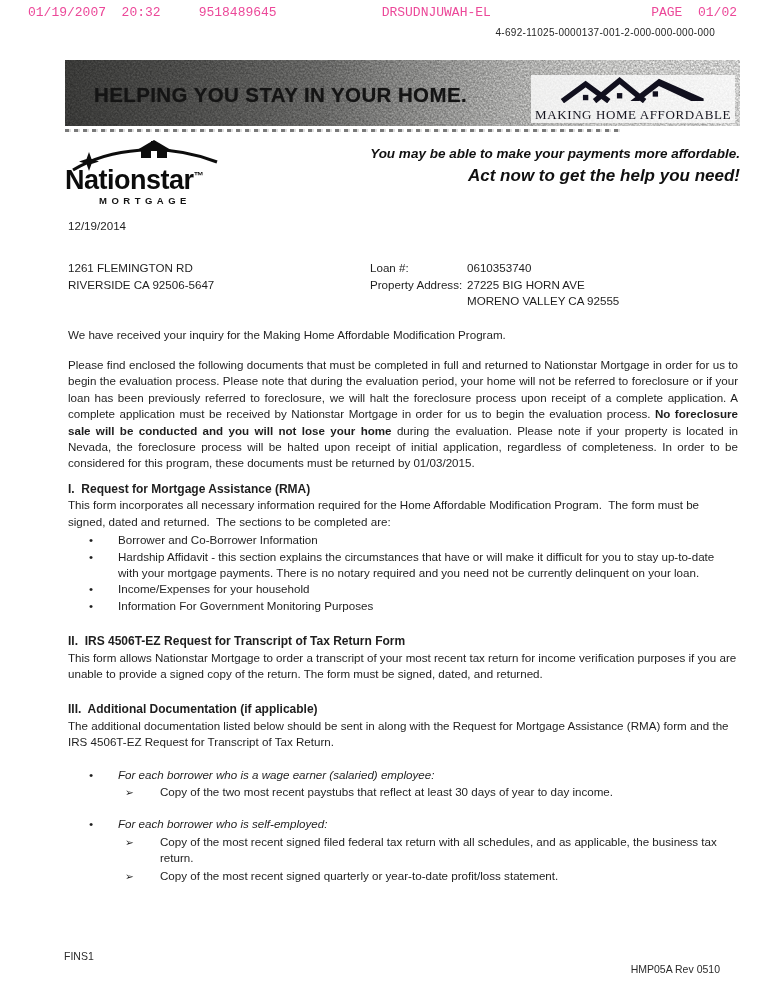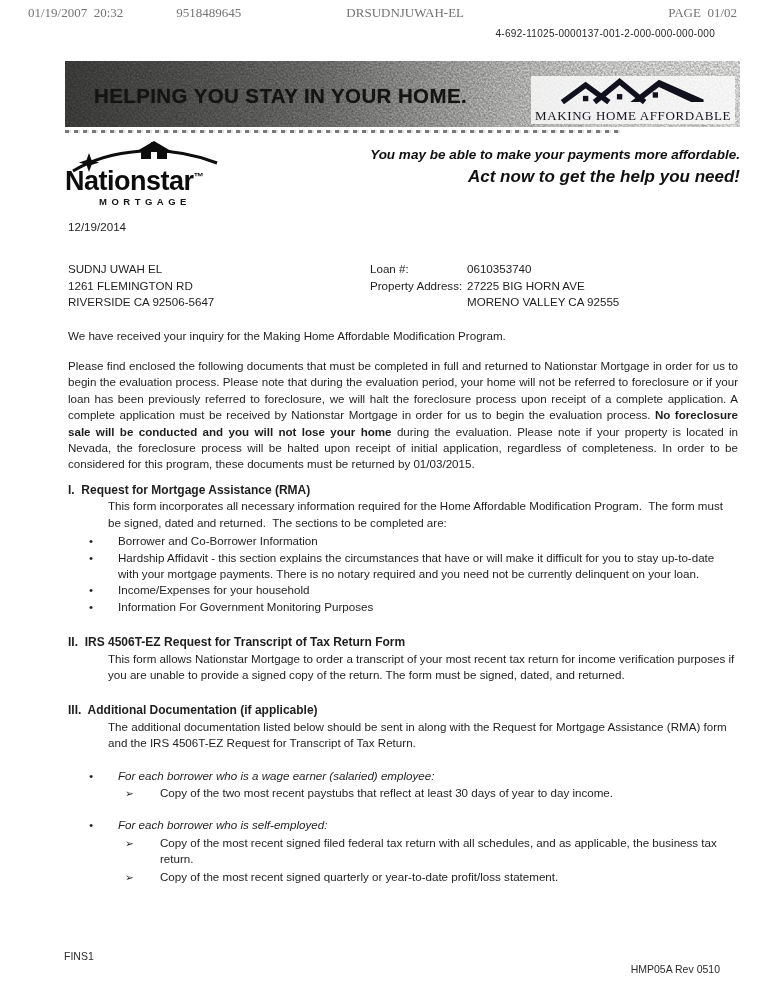--- a/index.html
+++ b/index.html
@@ -3,25 +3,25 @@
 <meta charset="utf-8">
 <style>
   html,body{margin:0;padding:0;}
   body{
     width:770px;height:1000px;position:relative;background:#ffffff;
     font-family:"Liberation Sans",sans-serif;color:#222;overflow:hidden;
   }
   
   .fax-header{
     display:flex;align-items:flex-start;padding-top:5px;
-    font-family:Liberation Serif, serif;font-size:13px;color:#737373;
+    font-family:Liberation Mono, monospace;font-size:13px;color:#ec4899;
   }
   .fax-header span{white-space:pre;}
   .fx-datetime{margin-left:28px;}
-  .fx-number{margin-left:53px;}
+  .fx-number{margin-left:38px;}
   .fx-terminal{margin-left:105px;}
   .fx-page{margin-left:auto;margin-right:33px;}
   .tracking{
     text-align:right;margin:7px 55px 0 6px;font-size:10px;color:#262626;letter-spacing:.3px;
   }
   
   .banner{
     position:relative;margin:22px 30px 0 65px;height:66px;
     background:linear-gradient(to right,#474745 0%,#5d5d5b 18%,#7e7e7c 38%,#a8a8a6 52%,#cfcfcd 66%,#ededeb 80%,#fbfbfa 100%);
     overflow:hidden;
@@ -56,21 +56,21 @@
   .date-line{margin-top:12px;}
   .addr-row{display:flex;margin-top:26px;}
   .recipient{flex:0 0 302px;}
   .loan-grid{display:grid;grid-template-columns:95px auto;column-gap:2px;align-content:start;}
   .salutation{margin-top:70px;}
   .intro{margin-top:17px;}
   .main-para{margin-top:14px;text-align:justify;}
   .main-para .bold{font-weight:bold;}
   .sec-heading{margin-top:9px;font-size:12px;font-weight:bold;white-space:pre-wrap;}
   .sec-heading.gap-lg{margin-top:19px;}
-  .sec-body{white-space:pre-wrap;margin-left:40px;}
+  .sec-body{white-space:pre-wrap;}
   ul.bullets{list-style:none;margin:2px 0 0;padding:0;}
   ul.bullets li{position:relative;padding-left:50px;}
   .bullet-marker{position:absolute;left:21px;top:0;}
   .doc-group{margin-top:16px;}
   .group-label{position:relative;padding-left:50px;font-style:italic;}
   .sub-item{position:relative;padding-left:92px;margin-top:1px;}
   .arrow-marker{position:absolute;left:57px;top:0;font-size:10.5px;}
   
   .footer-left{position:absolute;left:64px;bottom:38px;font-size:10.5px;color:#2c2c2c;}
   .footer-right{position:absolute;right:50px;bottom:25px;font-size:10.5px;color:#2c2c2c;}
@@ -126,21 +126,20 @@
     <div class="tagline-1">You may be able to make your payments more affordable.</div>
     <div class="tagline-2">Act now to get the help you need!</div>
   </div>
 </div>
 
 <div class="letter">
   <div class="date-line">12/19/2014</div>
 
   <div class="addr-row">
     <div class="recipient">
-      <div>SUDNJ UWAH EL</div>
       <div>1261 FLEMINGTON RD</div>
       <div>RIVERSIDE CA  92506-5647</div>
     </div>
     <div class="loan-grid">
       <div>Loan #:</div>
       <div>0610353740</div>
       <div>Property Address:</div>
       <div>27225 BIG HORN AVE</div>
       <div></div>
       <div>MORENO VALLEY CA 92555</div>

